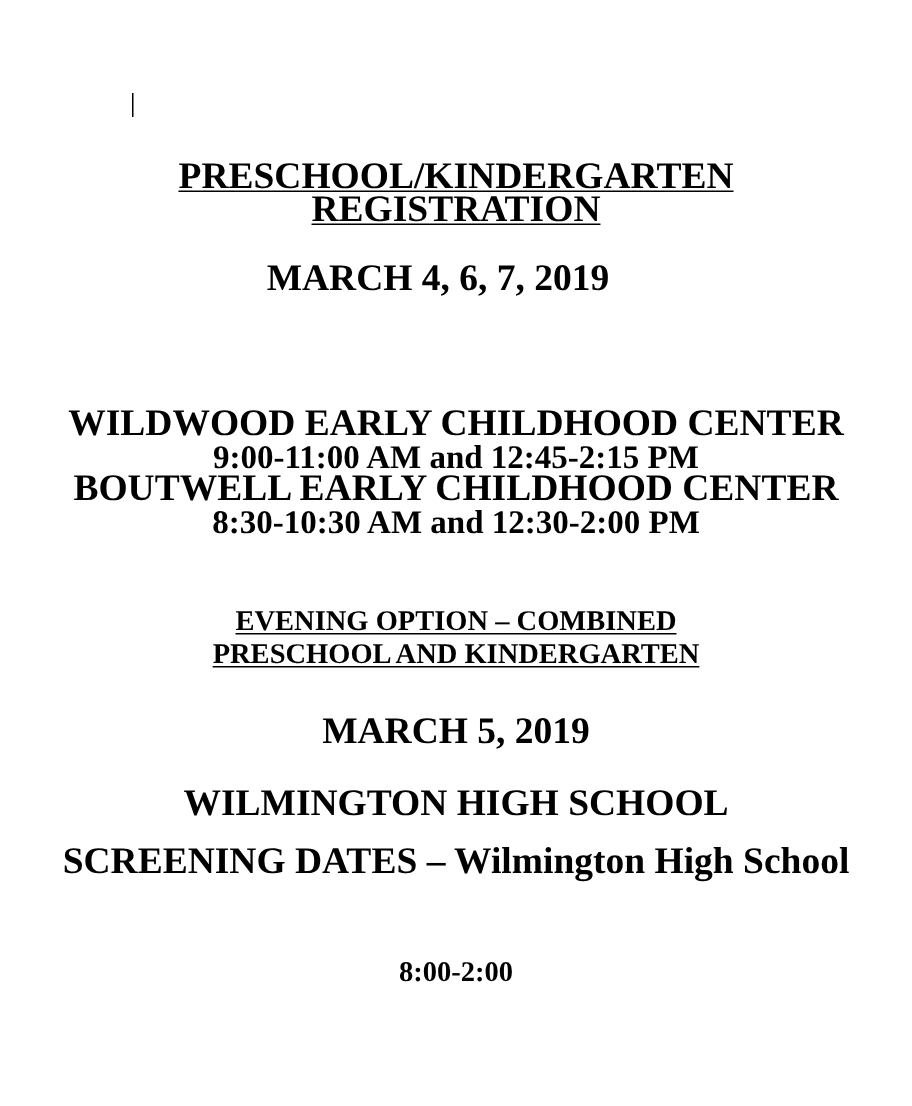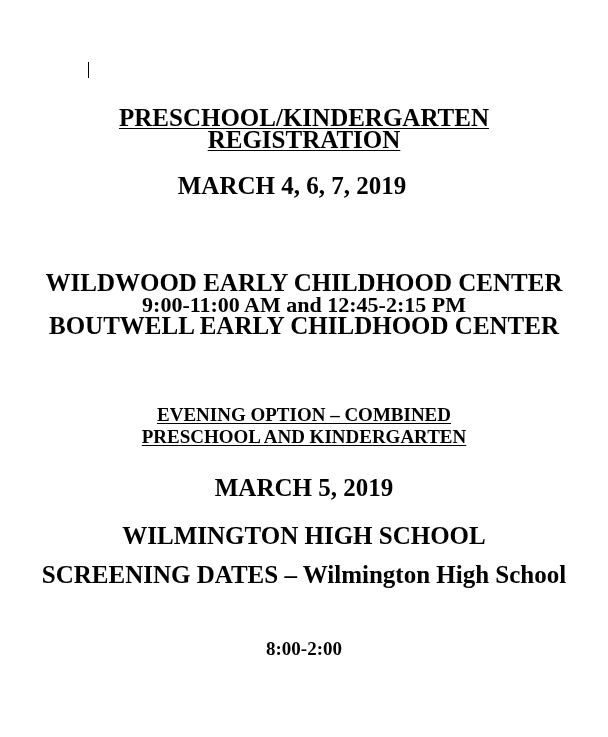--- a/index.html
+++ b/index.html
@@ -96,20 +96,21 @@
       <span class="line lg">MARCH 4, 6, 7, 2019</span>
     </div>
 
     <div class="block b-wildwood">
       <span class="line lg">WILDWOOD EARLY CHILDHOOD CENTER</span>
       <span class="line sm">9:00-11:00 AM and 12:45-2:15 PM</span>
     </div>
 
     <div class="block b-boutwell">
       <span class="line lg">BOUTWELL EARLY CHILDHOOD CENTER</span>
+      <span class="line sm">8:30-10:30 AM and 12:30-2:00 PM</span>
     </div>
 
     <div class="block b-evening ul">
       <span class="line md"><span class="u">EVENING OPTION – COMBINED</span></span>
       <span class="line md"><span class="u">PRESCHOOL AND KINDERGARTEN</span></span>
     </div>
 
     <div class="block b-evedate">
       <span class="line lg">MARCH 5, 2019</span>
     </div>

